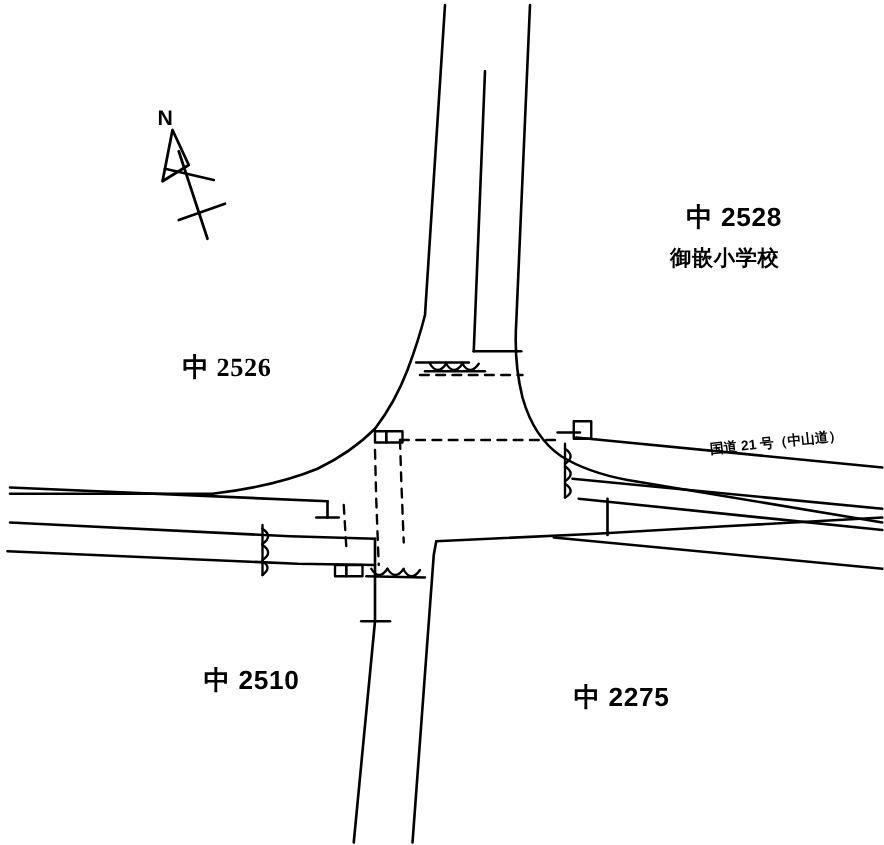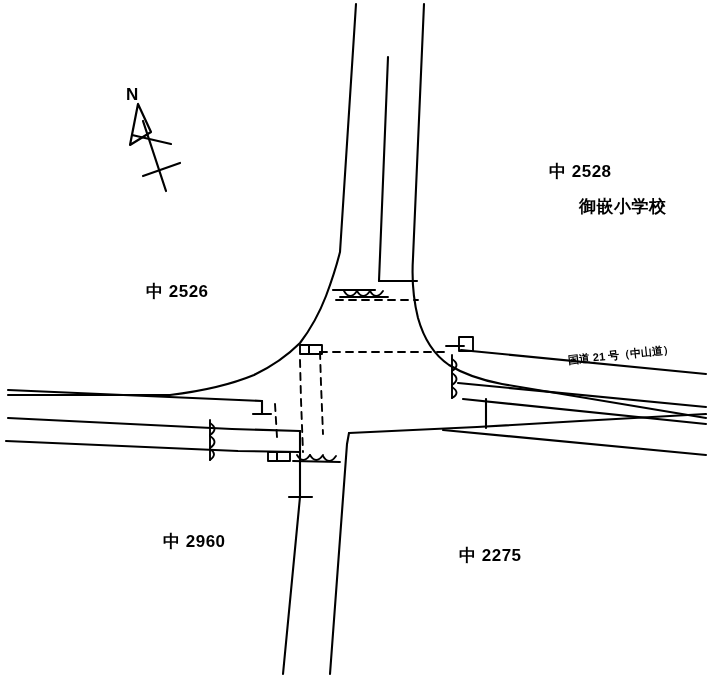--- a/index.html
+++ b/index.html
@@ -28,21 +28,21 @@
   }
   .map-label {
     position: absolute;
     color: #000000;
     white-space: nowrap;
     font-weight: 700;
     line-height: 1.1;
     letter-spacing: 0.5px;
   }
   .parcel-label {
-    font-size: 17px;
+    font-size: 21px;
   }
   .facility-label {
     font-size: 17px;
   }
   .road-name-label {
     font-size: 11px;
     letter-spacing: 0px;
     transform-origin: left center;
   }
 </style>
@@ -146,27 +146,27 @@
       <g stroke-width="2.2">
         <path d="M 138 104 L 130 145 L 151 132 Z"></path>
         <path d="M 143 121 L 166 191"></path>
         <path d="M 132 135 L 171 144"></path>
         <path d="M 143 176 L 180 163"></path>
       </g>
 
     </g>
   </svg>
 
-  <div class="map-label parcel-label" style="left:146px; top:283px;">中 2526</div>
+  <div class="map-label parcel-label" style="left:146px; top:283px;font-family:Liberation Serif, serif;">中 2526</div>
 
   <div class="map-label parcel-label" style="left:549px; top:163px;">中 2528</div>
 
-  <div class="map-label parcel-label" style="left:163px; top:533px;">中 2960</div>
+  <div class="map-label parcel-label" style="left:163px; top:533px;">中 2510</div>
 
   <div class="map-label parcel-label" style="left:459px; top:547px;">中 2275</div>
 
-  <div class="map-label facility-label" style="left:536px; top:198px;margin-left:43px;">御嵌小学校</div>
+  <div class="map-label facility-label" style="left:536px; top:198px;">御嵌小学校</div>
 
   <div class="map-label road-name-label" style="left:568px; top:354px; transform: rotate(-6deg);">国道 21 号（中山道）</div>
 
   <div class="map-label" style="left:126px; top:86px; font-size:17px;">N</div>
 
 </div>
 
 </body></html>

